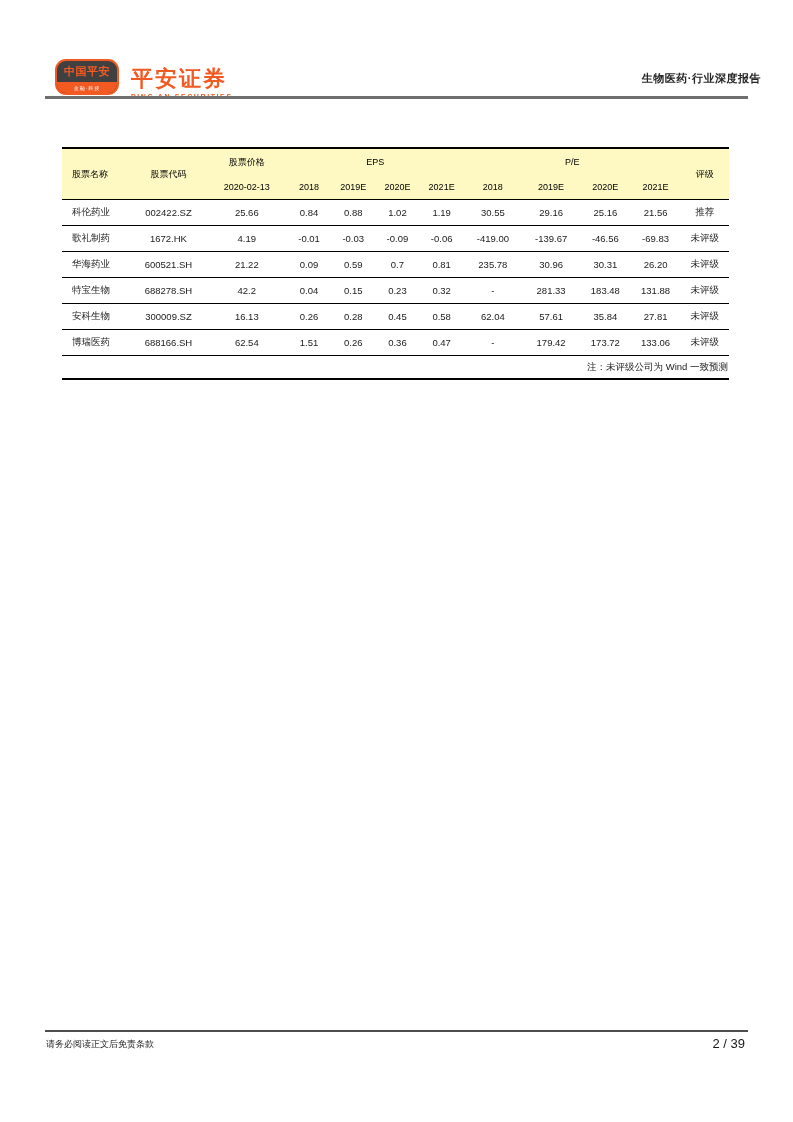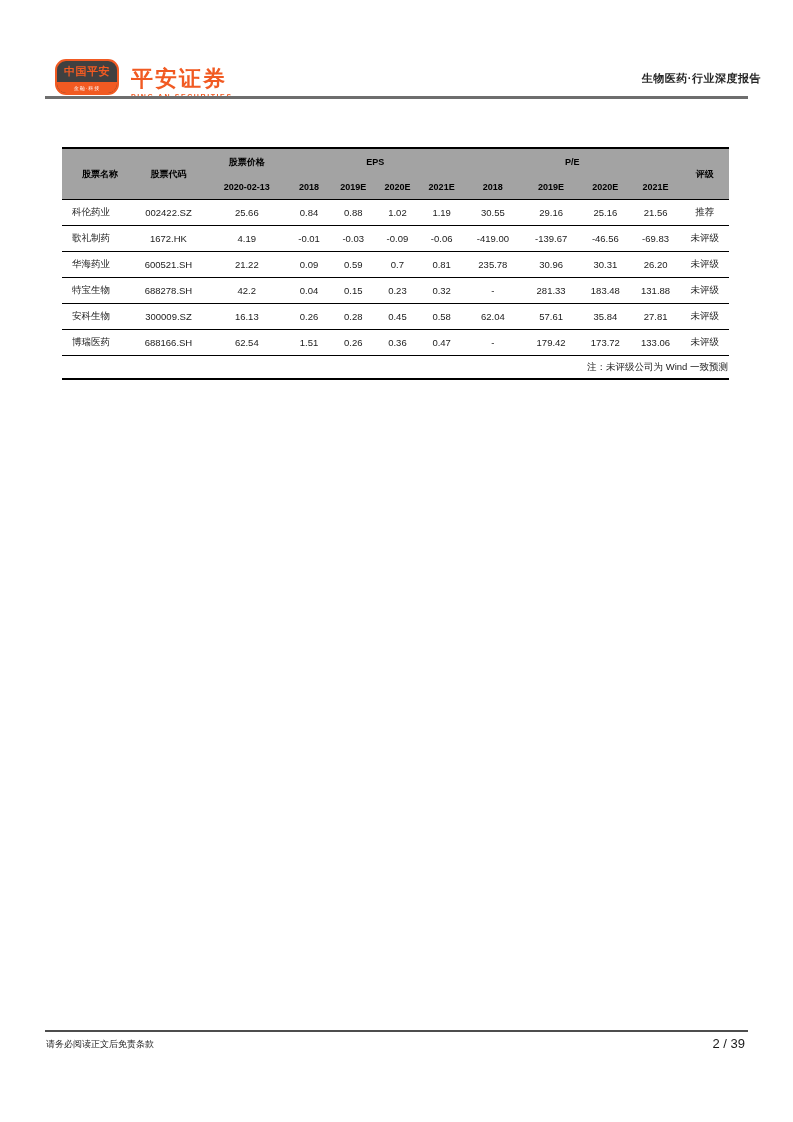--- a/index.html
+++ b/index.html
@@ -43,28 +43,28 @@
     position:absolute;left:45px;top:96px;width:703px;height:3px;background:#6E6E6E;
   }
 
   
   .table-block{position:absolute;left:62px;top:147px;width:667px;}
   table.stock-table{
     width:667px;border-collapse:collapse;table-layout:fixed;
     border-top:2px solid #000;border-bottom:2px solid #000;
   }
   .stock-table th{
-    background:#a3a3a3;color:#000;font-size:9px;font-weight:bold;
+    background:#fef9c3;color:#000;font-size:9px;font-weight:normal;
     padding:0 1px;vertical-align:middle;text-align:center;
   }
   .stock-table thead tr.h1 th{height:26px;}
   .stock-table thead tr.h2 th{height:24px;}
   .stock-table thead tr.h2 th{border-bottom:1.5px solid #000;}
   .stock-table th.rowspan{border-bottom:1.5px solid #000;}
-  .stock-table th.name-h{text-align:left;padding-left:20px;}
+  .stock-table th.name-h{text-align:left;padding-left:10px;}
   .stock-table td{
     border-bottom:1px solid #000;
     height:25px;font-size:9.5px;text-align:center;color:#1a1a1a;
     padding:0 1px;vertical-align:middle;
   }
   .stock-table td.name{text-align:left;padding-left:10px;}
   .stock-table td.note{
     border-bottom:none;text-align:right;height:22px;
     font-size:9.5px;padding-left:1px;color:#1a1a1a;
   }

